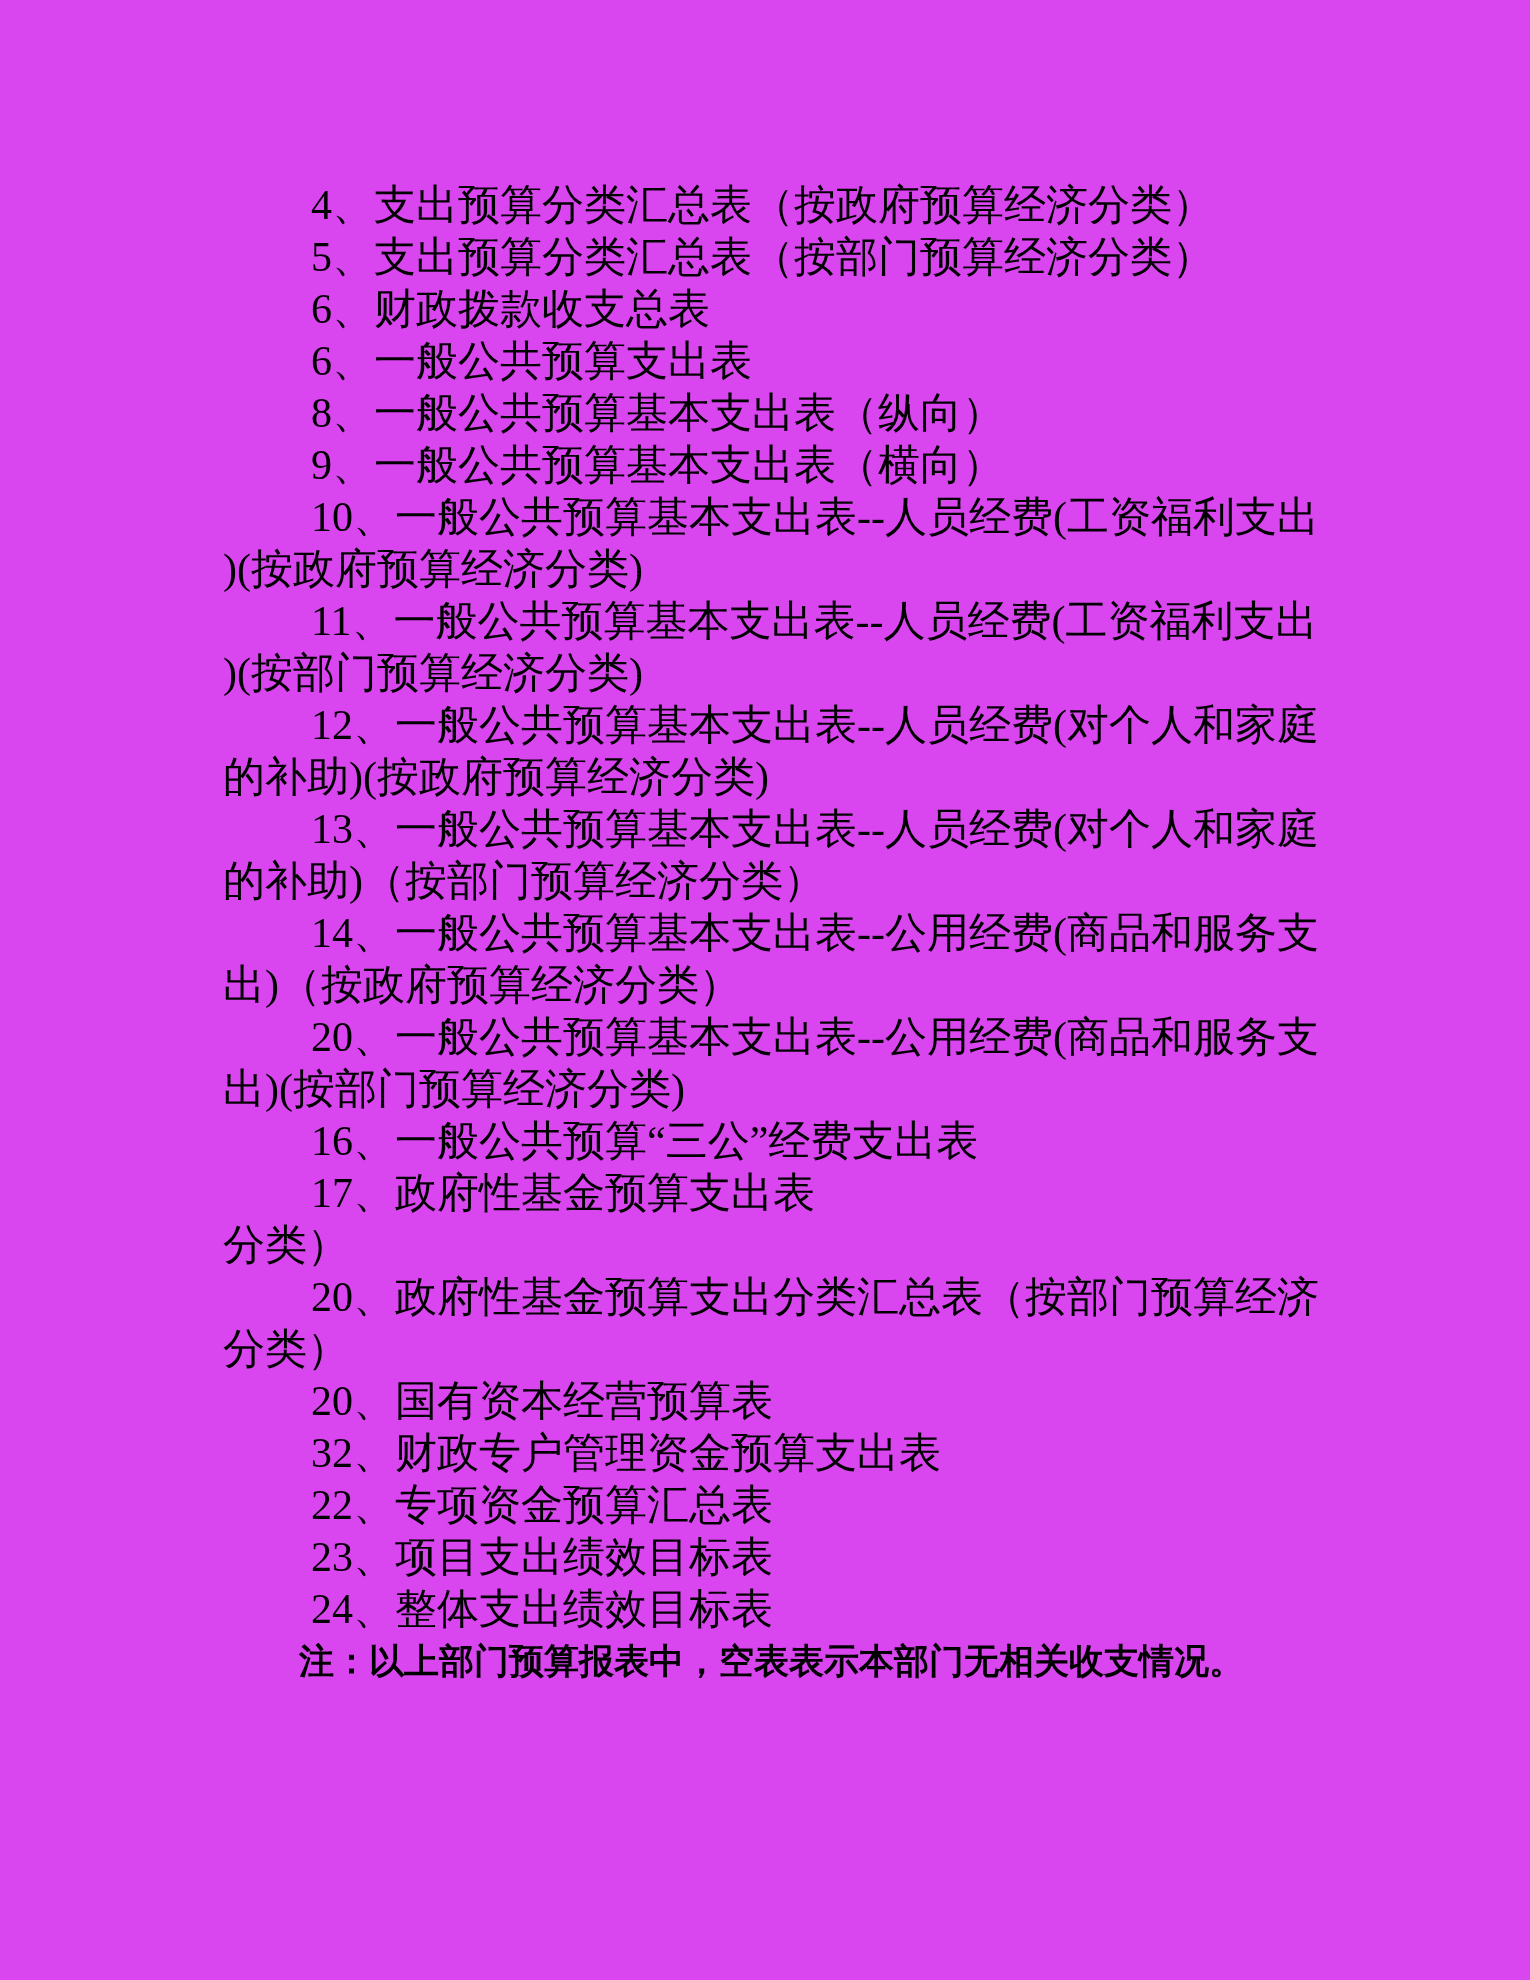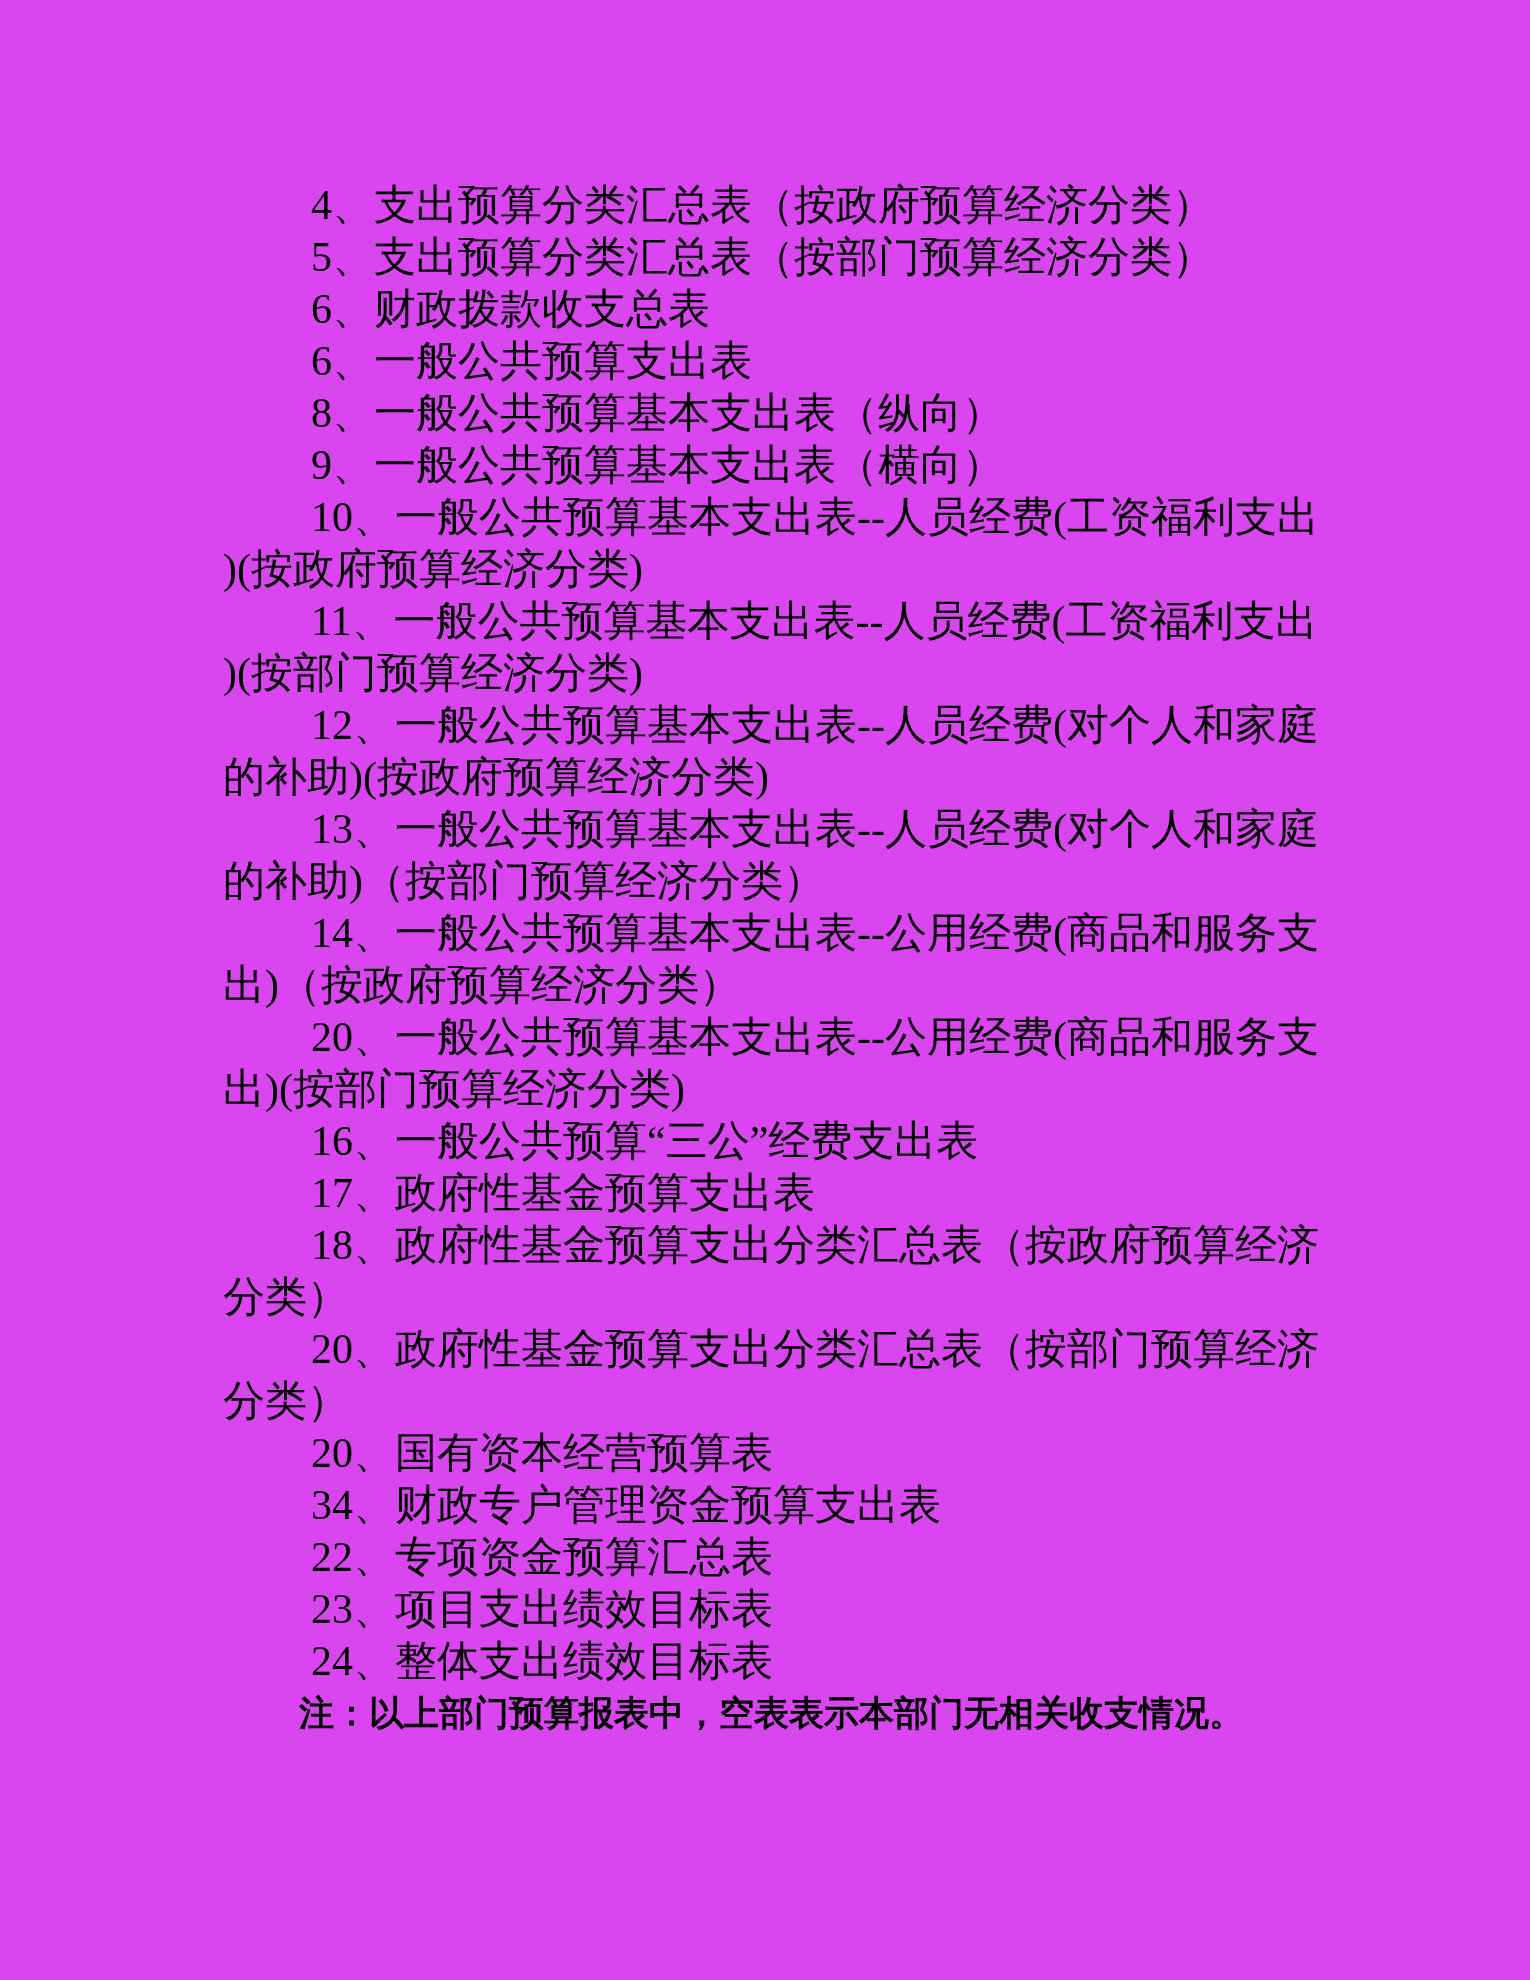--- a/index.html
+++ b/index.html
@@ -57,24 +57,23 @@
       <div class="line indent">12、一般公共预算基本支出表--人员经费(对个人和家庭</div>
       <div class="line">的补助)(按政府预算经济分类)</div>
       <div class="line indent">13、一般公共预算基本支出表--人员经费(对个人和家庭</div>
       <div class="line">的补助)（按部门预算经济分类）</div>
       <div class="line indent">14、一般公共预算基本支出表--公用经费(商品和服务支</div>
       <div class="line">出)（按政府预算经济分类）</div>
       <div class="line indent">20、一般公共预算基本支出表--公用经费(商品和服务支</div>
       <div class="line">出)(按部门预算经济分类)</div>
       <div class="line indent">16、一般公共预算“三公”经费支出表</div>
       <div class="line indent">17、政府性基金预算支出表</div>
-      <div class="line indent">18、政府性基金预算支出分类汇总表（按政府预算经济</div>
       <div class="line">分类）</div>
       <div class="line indent">20、政府性基金预算支出分类汇总表（按部门预算经济</div>
       <div class="line">分类）</div>
       <div class="line indent">20、国有资本经营预算表</div>
-      <div class="line indent">34、财政专户管理资金预算支出表</div>
+      <div class="line indent">32、财政专户管理资金预算支出表</div>
       <div class="line indent">22、专项资金预算汇总表</div>
       <div class="line indent">23、项目支出绩效目标表</div>
       <div class="line indent">24、整体支出绩效目标表</div>
       <div class="line indent note">注：以上部门预算报表中，空表表示本部门无相关收支情况。</div>
     </div>
 </div>
 
 </body></html>

